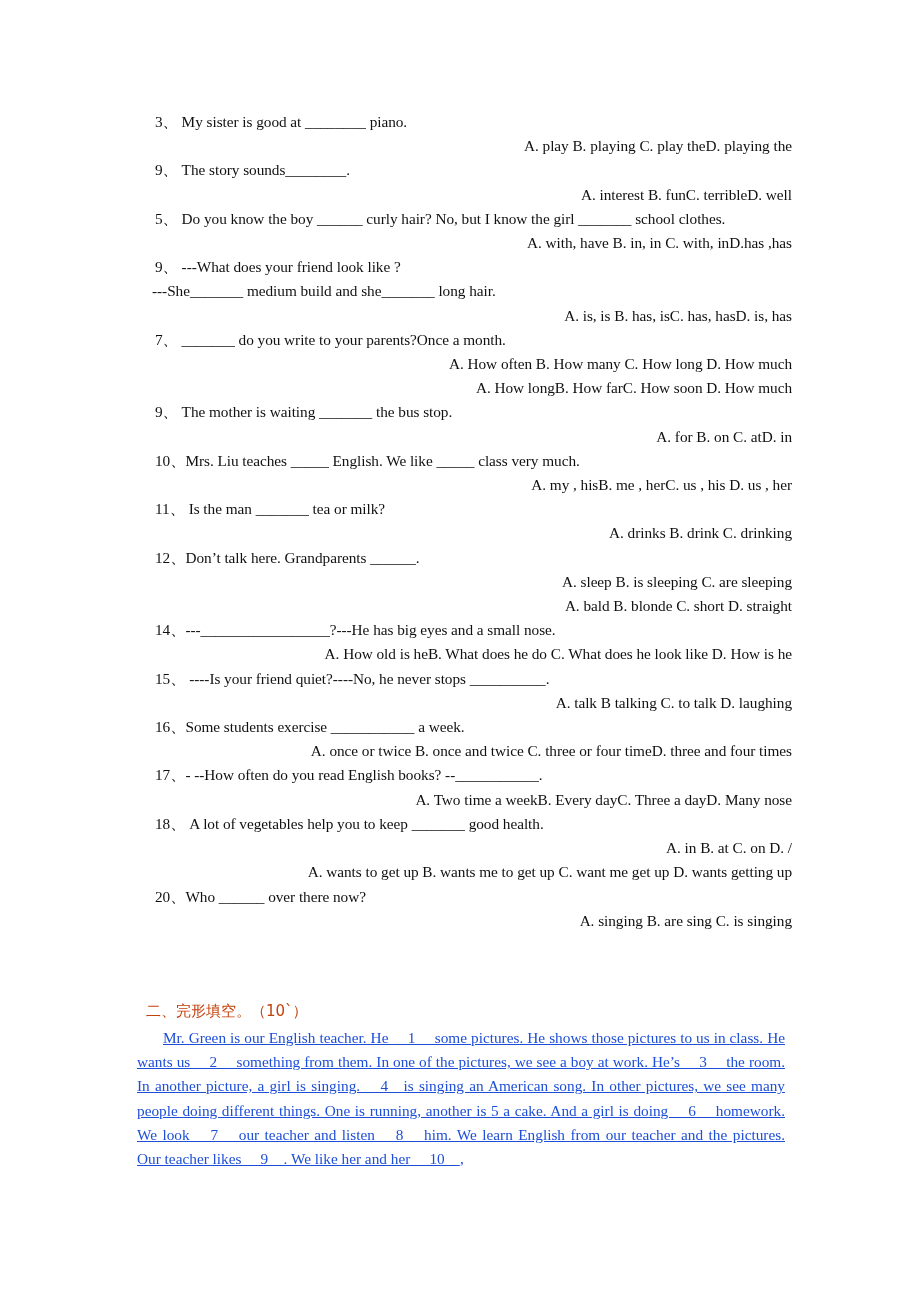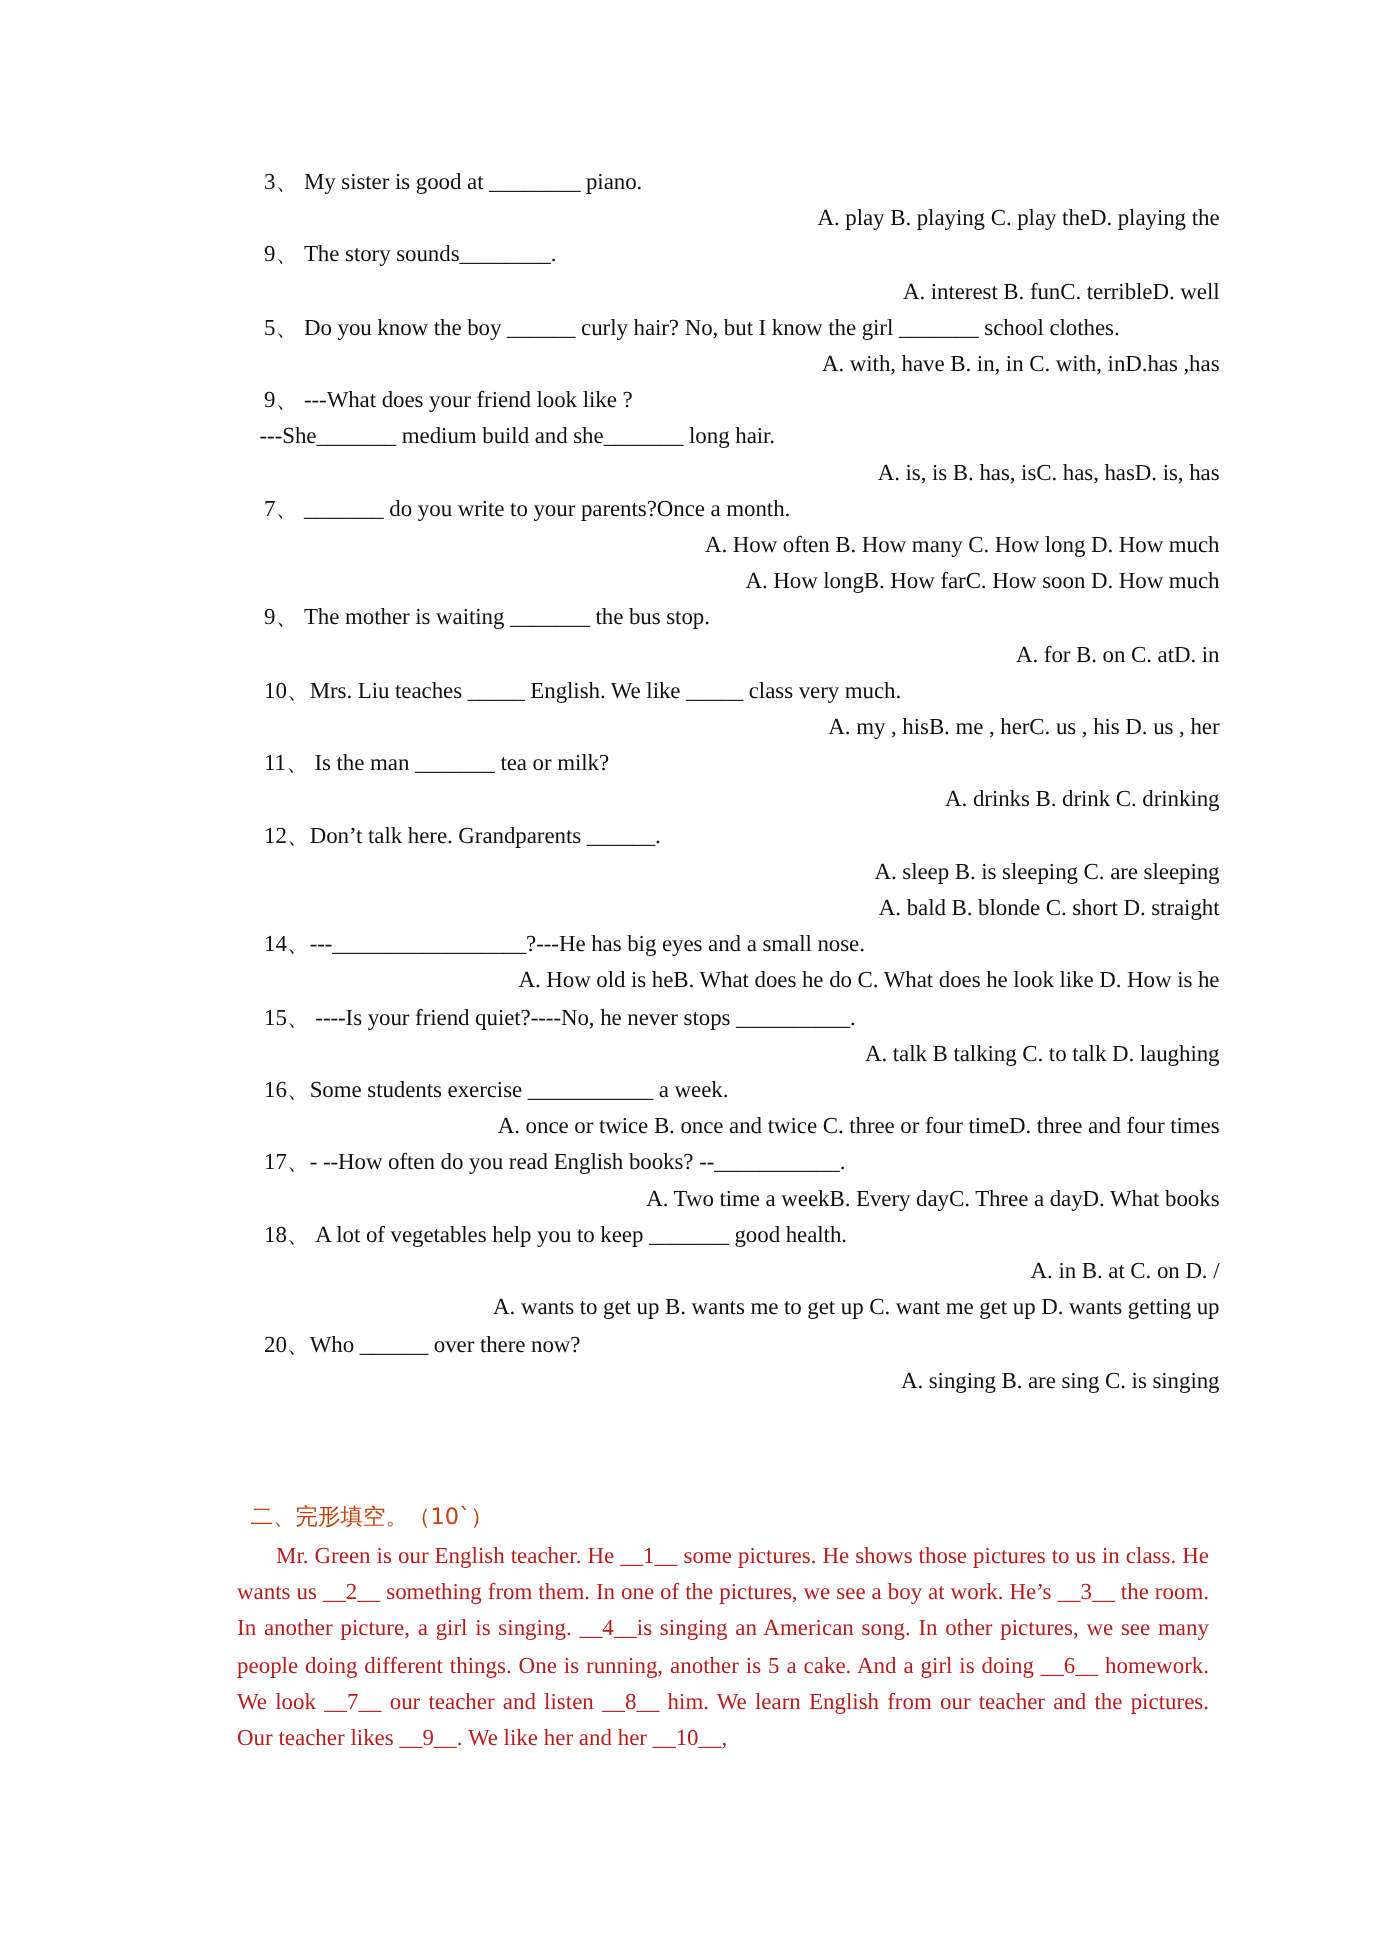--- a/index.html
+++ b/index.html
@@ -16,21 +16,20 @@
     color: #000000;
     overflow: hidden;
   }
 
   #page {
     position: absolute;
     left: 0;
     top: 0;
     width: 740px;
     height: 1302px;
-    margin-left: 21px;
   }
 
   
   .mc-block {
     position: absolute;
     left: 152px;
     top: 110px;
     width: 640px;
   }
 
@@ -72,21 +71,22 @@
   .cloze {
     position: absolute;
     left: 137px;
     top: 1026px;
     width: 648px;
     font-size: 15.3px;
     line-height: 24.2px;
     text-align: justify;
     text-justify: inter-word;
     text-indent: 26px;
-    color: #b91c1c;
+    color: #1d4ed8;
+    text-decoration: underline;
   }
 </style>
 </head>
 <body>
 
 <div id="page">
 
   <div class="mc-block">
     <div class="line q">3、 My sister is good at ________ piano.</div>
     <div class="line opt">A. play B. playing   C. play theD. playing the</div>
@@ -109,21 +109,21 @@
     <div class="line q">12、Don’t talk here. Grandparents    ______.</div>
     <div class="line opt">A. sleep   B. is sleeping   C. are sleeping</div>
     <div class="line opt">A. bald   B. blonde C. short   D. straight</div>
     <div class="line q">14、---_________________?---He has big eyes and a small nose.</div>
     <div class="line opt">A. How old is heB. What does he do C. What does he look like   D. How is he</div>
     <div class="line q">15、  ----Is your friend quiet?----No, he never stops __________.</div>
     <div class="line opt">A. talk   B talking C. to talk D. laughing</div>
     <div class="line q">16、Some students exercise ___________ a week.</div>
     <div class="line opt">A. once or twice   B. once and twice   C. three or four timeD. three and four times</div>
     <div class="line q">17、- --How often do you read English books?  --___________.</div>
-    <div class="line opt">A. Two time a weekB. Every dayC. Three a dayD. What books</div>
+    <div class="line opt">A. Two time a weekB. Every dayC. Three a dayD. Many nose</div>
     <div class="line q">18、  A lot of vegetables help you to keep _______ good health.</div>
     <div class="line opt">A. in   B. at   C. on   D. /</div>
     <div class="line opt">A. wants to get up   B. wants me to get up   C. want me get up   D. wants getting up</div>
     <div class="line q">20、Who ______ over there now?</div>
     <div class="line opt">A. singing B. are sing   C. is singing</div>
   </div>
 
   <div class="section-head">二、完形填空。（10`）</div>
 
   <div class="cloze">Mr. Green is our English teacher. He __1__ some pictures. He shows those pictures to us in class. He wants us __2__ something from them. In one of the pictures, we see a boy at work. He’s __3__ the room. In another picture, a girl is singing. __4__is singing an American song. In other pictures, we see many people doing different things. One is running, another is    5    a cake. And a girl is doing __6__ homework. We look __7__ our teacher and listen __8__ him. We learn English from our teacher and the pictures. Our teacher likes __9__. We like her and her __10__,</div>

